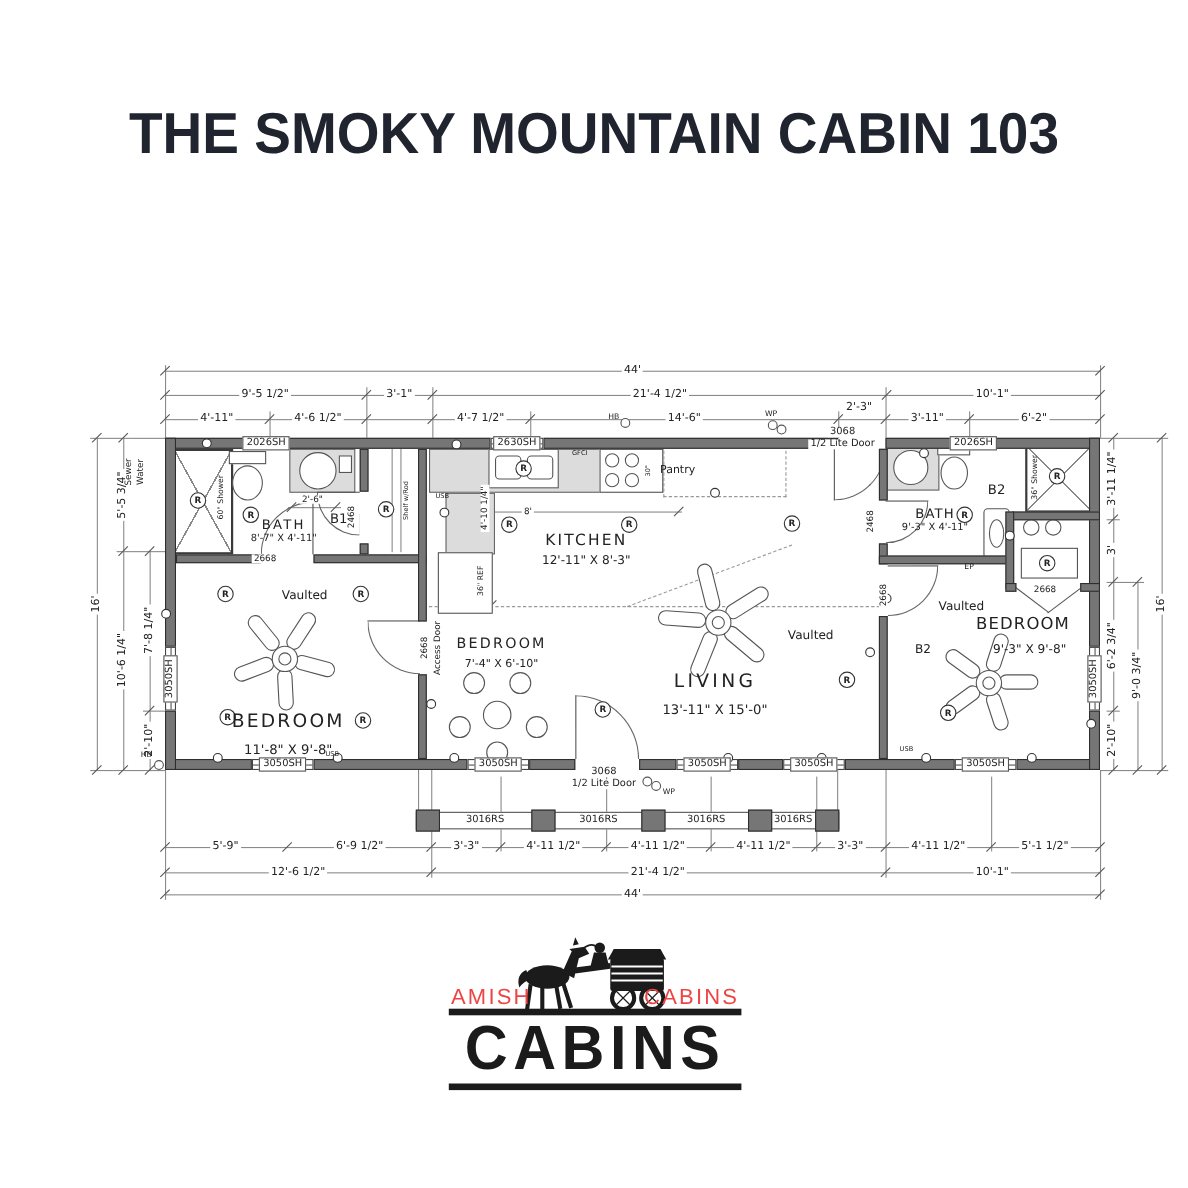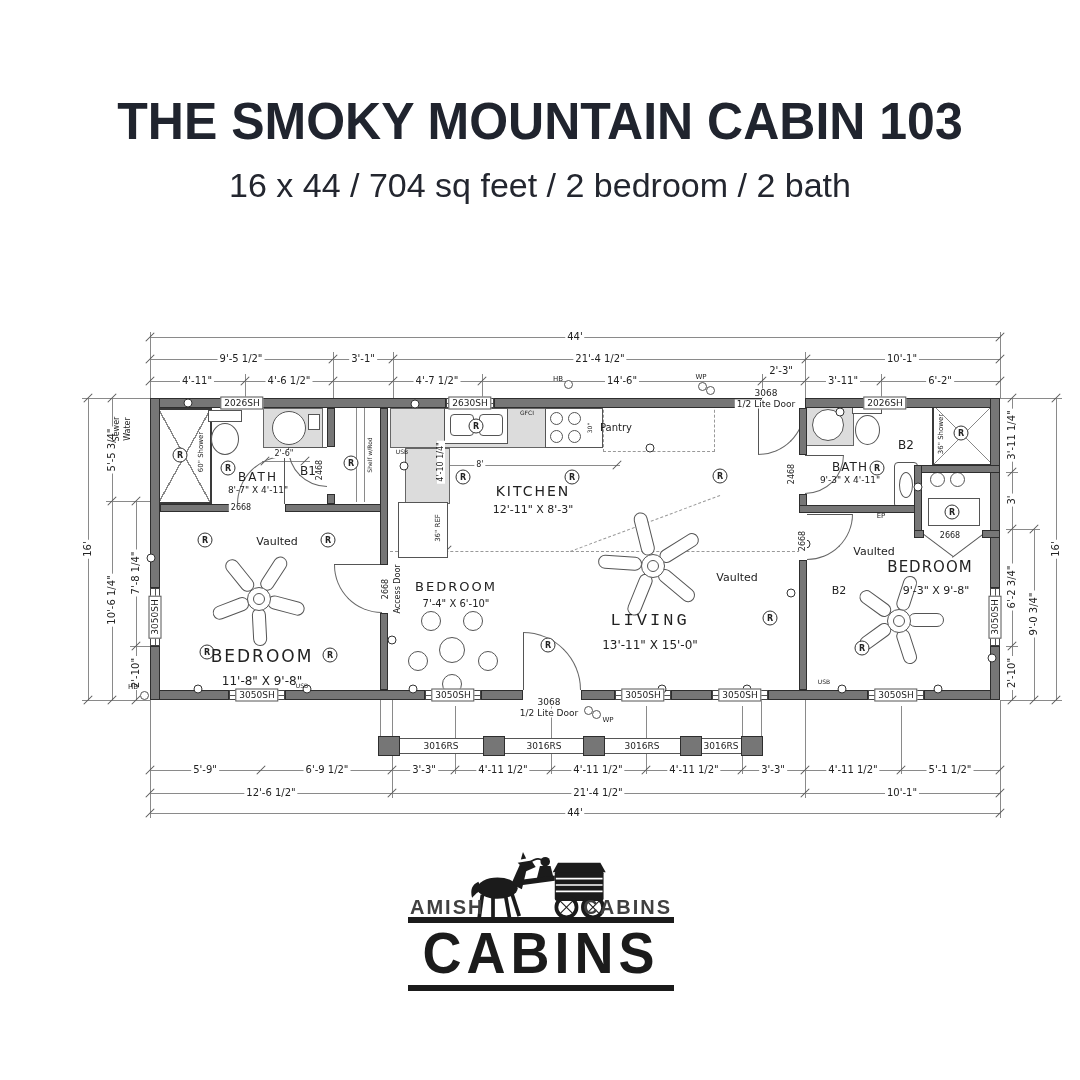--- a/index.html
+++ b/index.html
@@ -39,34 +39,33 @@
   .ddiag{position:absolute;height:0;border-top:1px dashed #999;transform-origin:0 0;z-index:1}
   .dashbox{position:absolute;border:1px dashed #999;box-sizing:border-box;z-index:1}
   .fan{position:absolute;width:0;height:0;z-index:2}
   .blade{position:absolute;left:0;top:-7px;height:14px;background:#fff;border:1px solid #555;
          border-radius:8px;transform-origin:0 50%;box-sizing:border-box}
   .hub{position:absolute;left:-11px;top:-11px;width:22px;height:22px;border:1px solid #555;
        border-radius:50%;background:#fff}
   .hub::after{content:"";position:absolute;inset:5px;border:1px solid #555;border-radius:50%}
   
   #logo{position:absolute;left:408px;top:854px;width:266px;height:142px}
-  #logo .word{position:absolute;top:42px;font-size:20px;font-weight:700;letter-spacing:2px;color:#404040}
+  #logo .word{position:absolute;top:42px;font-size:20px;font-weight:400;letter-spacing:2px;color:#ef4444}
   #logo .bar{position:absolute;left:0;right:0;height:6px;background:#1b1b1b}
   #logo #cabins{position:absolute;left:0;right:0;top:68px;text-align:center;font-size:54px;
         font-weight:800;letter-spacing:5px;color:#1b1b1b;transform:scaleY(1.05)}
   #footer{position:absolute;left:0;right:0;top:1012px;text-align:center;font-size:30px;font-weight:700;
         color:#2b3038;white-space:nowrap}
 </style>
 </head>
 <body>
 
 <div id="page">
 
   <div id="title">THE SMOKY MOUNTAIN CABIN 103</div>
-  <div id="subtitle">16 x 44 / 704 sq feet / 2 bedroom / 2 bath</div>
 
   <div id="plan" class="abs" style="left:0;top:0;width:1080px;height:1080px">
 
     <div class="xbox" style="left:157px;top:408px;width:55px;height:96px"></div>
     <div class="wfix" style="left:208px;top:410px;width:34px;height:12px"></div>
     <div class="cfix" style="left:211px;top:423px;width:28px;height:32px"></div>
     <div class="gfix" style="left:263px;top:408px;width:60px;height:40px"></div>
     <div class="cfix" style="left:272px;top:411px;width:34px;height:34px"></div>
     <div class="wfix" style="left:308px;top:414px;width:12px;height:16px"></div>
     <div class="dl" style="left:356px;top:402px;width:1px;height:100px"></div>
@@ -400,21 +399,21 @@
       <div class="plan-label bg" style="left: 803px; top: 541px; font-size: 8px; transform: translate(-50%, -50%) rotate(-90deg);">2668</div>
       <div class="plan-label bg" style="left: 950px; top: 536px; font-size: 8px; transform: translate(-50%, -50%);">2668</div>
       <div class="plan-label" style="left: 258px; top: 477px; font-size: 12px; letter-spacing: 2px; transform: translate(-50%, -50%);">BATH</div>
       <div class="plan-label" style="left: 258px; top: 490px; font-size: 9px; transform: translate(-50%, -50%);">8'-7" X 4'-11"</div>
       <div class="plan-label" style="left: 308px; top: 471px; font-size: 12px; transform: translate(-50%, -50%);">B1</div>
       <div class="plan-label" style="left: 533px; top: 491px; font-size: 14px; letter-spacing: 2px; transform: translate(-50%, -50%);">KITCHEN</div>
       <div class="plan-label" style="left: 533px; top: 509px; font-size: 11px; transform: translate(-50%, -50%);">12'-11" X 8'-3"</div>
       <div class="plan-label" style="left: 616px; top: 428px; font-size: 10px; transform: translate(-50%, -50%);">Pantry</div>
       <div class="plan-label" style="left: 456px; top: 586px; font-size: 13px; letter-spacing: 2px; transform: translate(-50%, -50%);">BEDROOM</div>
       <div class="plan-label" style="left: 456px; top: 604px; font-size: 10px; transform: translate(-50%, -50%);">7'-4" X 6'-10"</div>
-      <div class="plan-label" style="left: 650px; top: 620px; font-size: 17px; letter-spacing: 3px; transform: translate(-50%, -50%); font-family: Liberation Mono, monospace;">LIVING</div>
+      <div class="plan-label" style="left: 650px; top: 620px; font-size: 17px; letter-spacing: 3px; transform: translate(-50%, -50%);">LIVING</div>
       <div class="plan-label" style="left: 650px; top: 645px; font-size: 12px; transform: translate(-50%, -50%);">13'-11" X 15'-0"</div>
       <div class="plan-label" style="left: 262px; top: 656px; font-size: 17px; letter-spacing: 2px; transform: translate(-50%, -50%);">BEDROOM</div>
       <div class="plan-label" style="left: 262px; top: 681px; font-size: 12px; transform: translate(-50%, -50%);">11'-8" X 9'-8"</div>
       <div class="plan-label" style="left: 930px; top: 567px; font-size: 15px; letter-spacing: 1px; transform: translate(-50%, -50%);">BEDROOM</div>
       <div class="plan-label" style="left: 936px; top: 590px; font-size: 11px; transform: translate(-50%, -50%);">9'-3" X 9'-8"</div>
       <div class="plan-label" style="left: 850px; top: 467px; font-size: 12px; letter-spacing: 1px; transform: translate(-50%, -50%);">BATH</div>
       <div class="plan-label" style="left: 850px; top: 480px; font-size: 9px; transform: translate(-50%, -50%);">9'-3" X 4'-11"</div>
       <div class="plan-label" style="left: 906px; top: 445px; font-size: 12px; transform: translate(-50%, -50%);">B2</div>
       <div class="plan-label" style="left: 839px; top: 590px; font-size: 11px; transform: translate(-50%, -50%);">B2</div>
       <div class="plan-label" style="left: 277px; top: 541px; font-size: 11px; transform: translate(-50%, -50%);">Vaulted</div>

